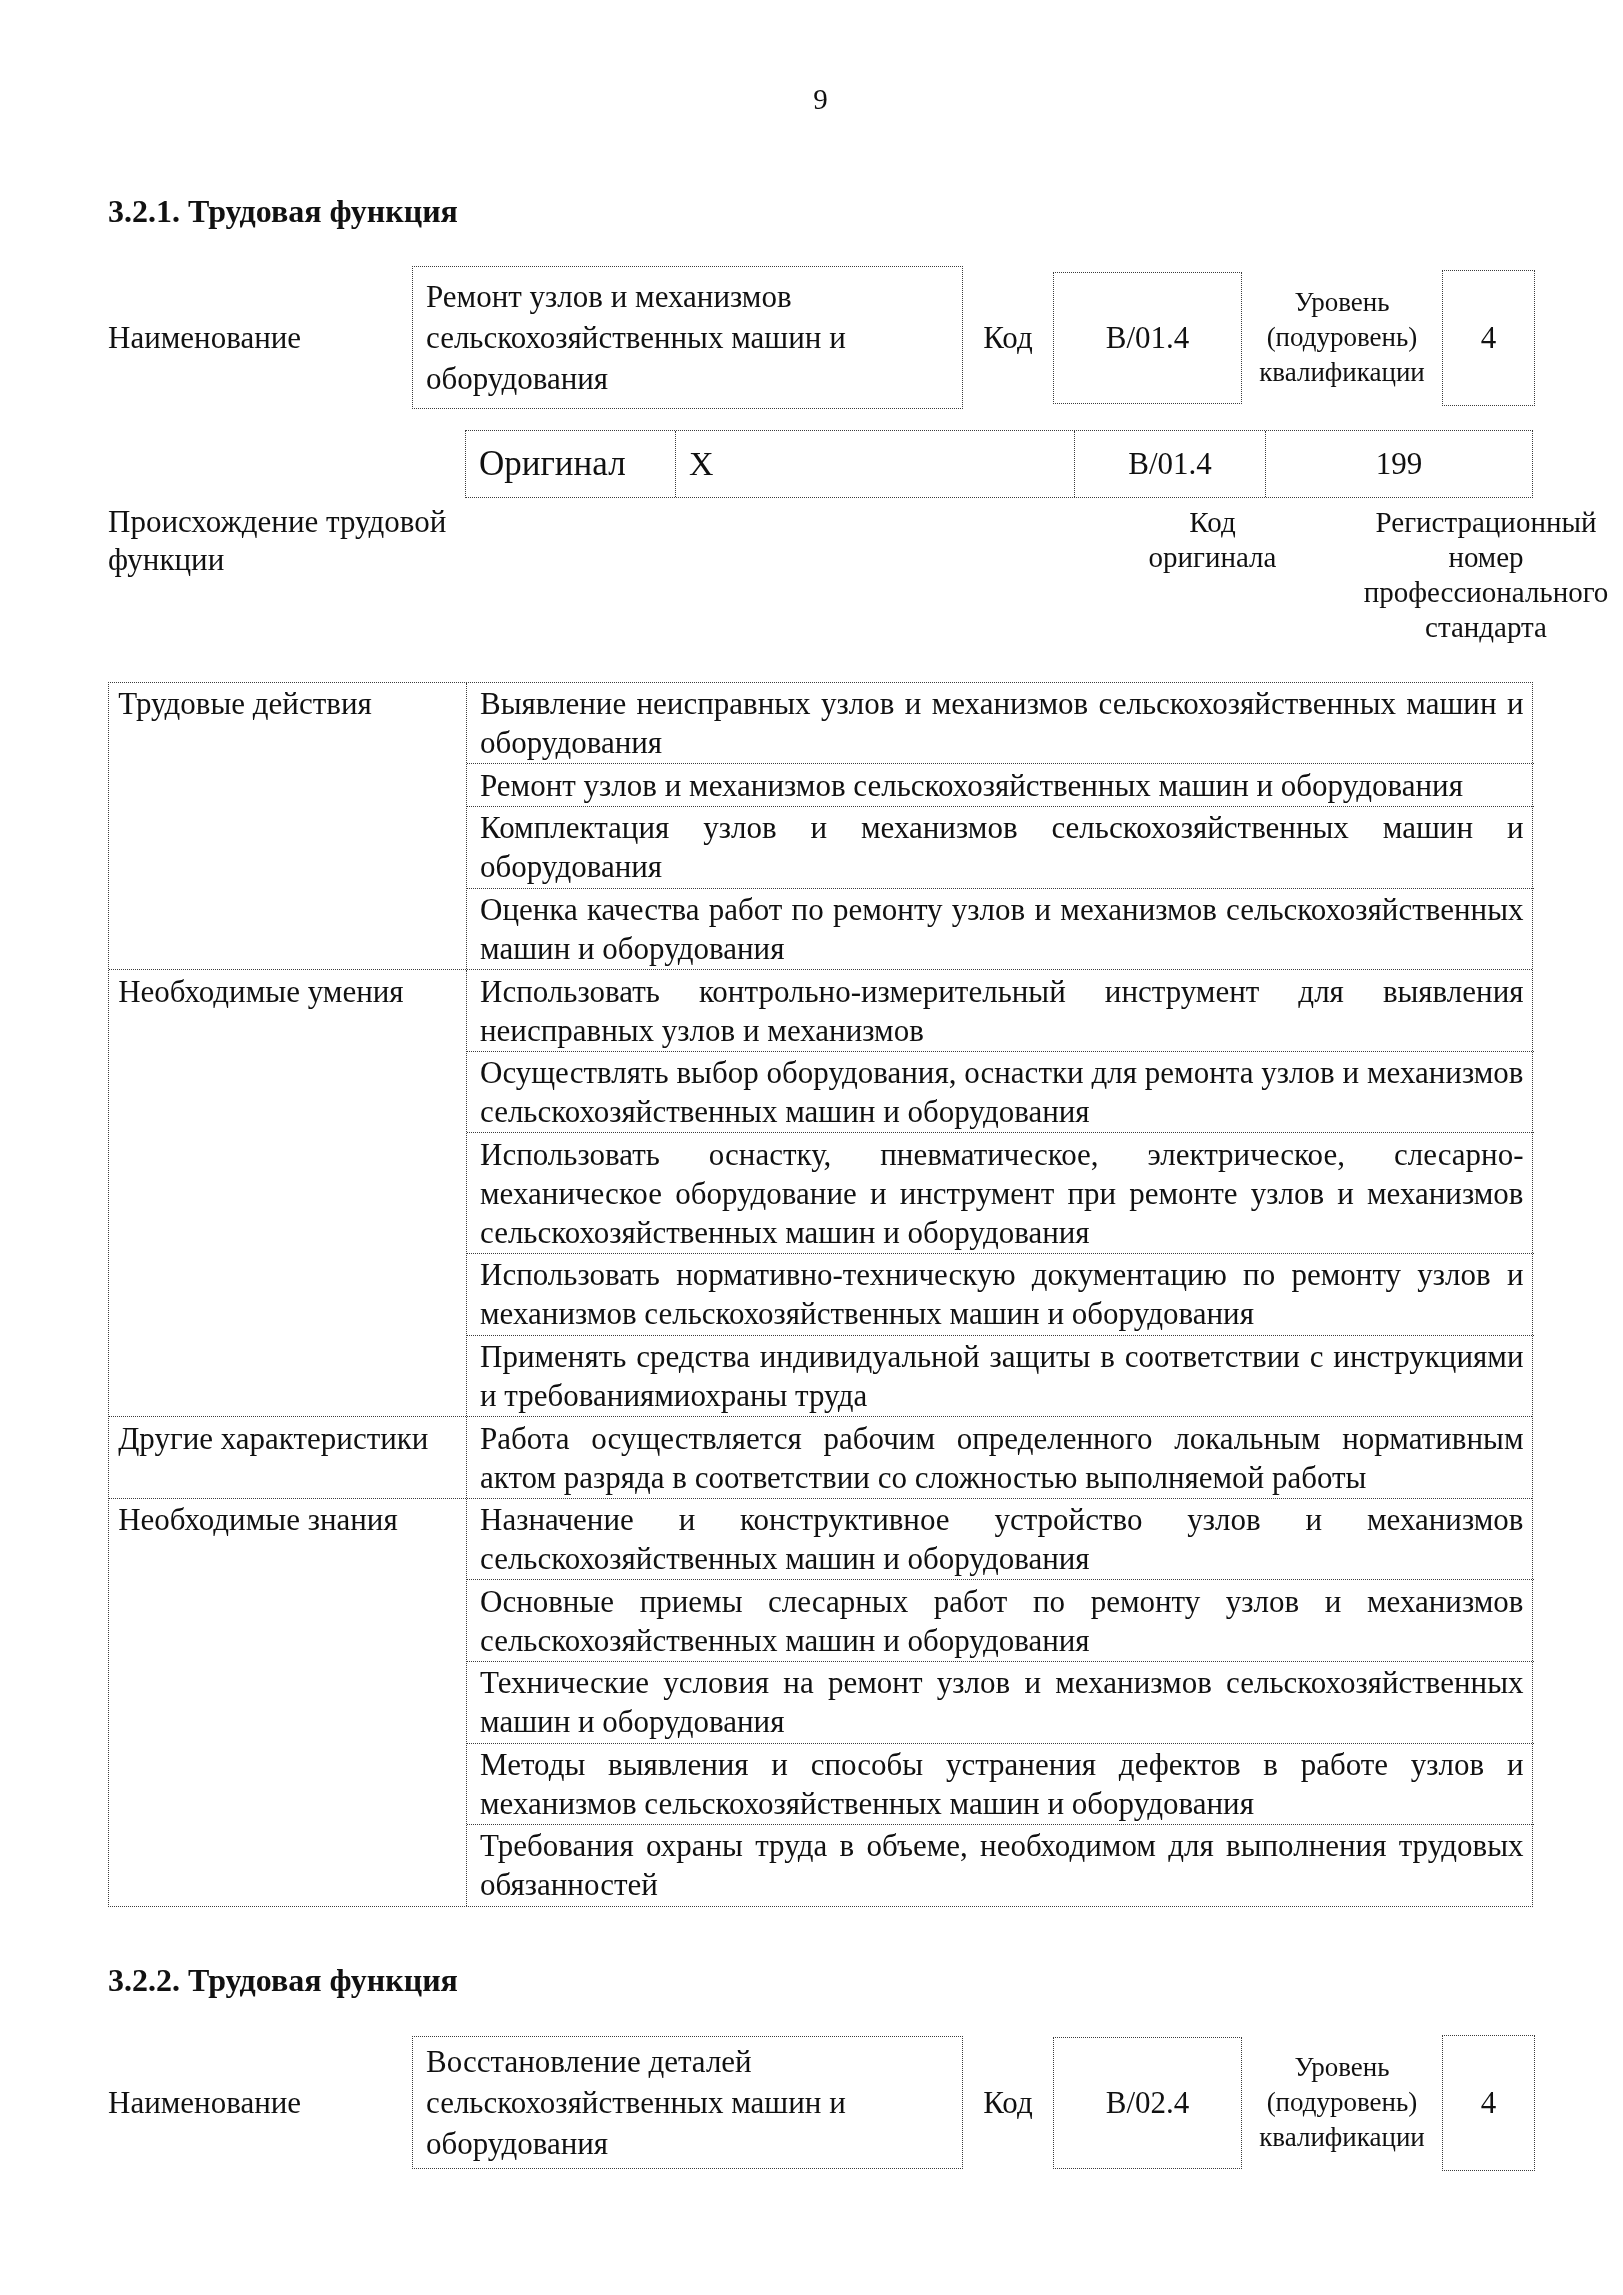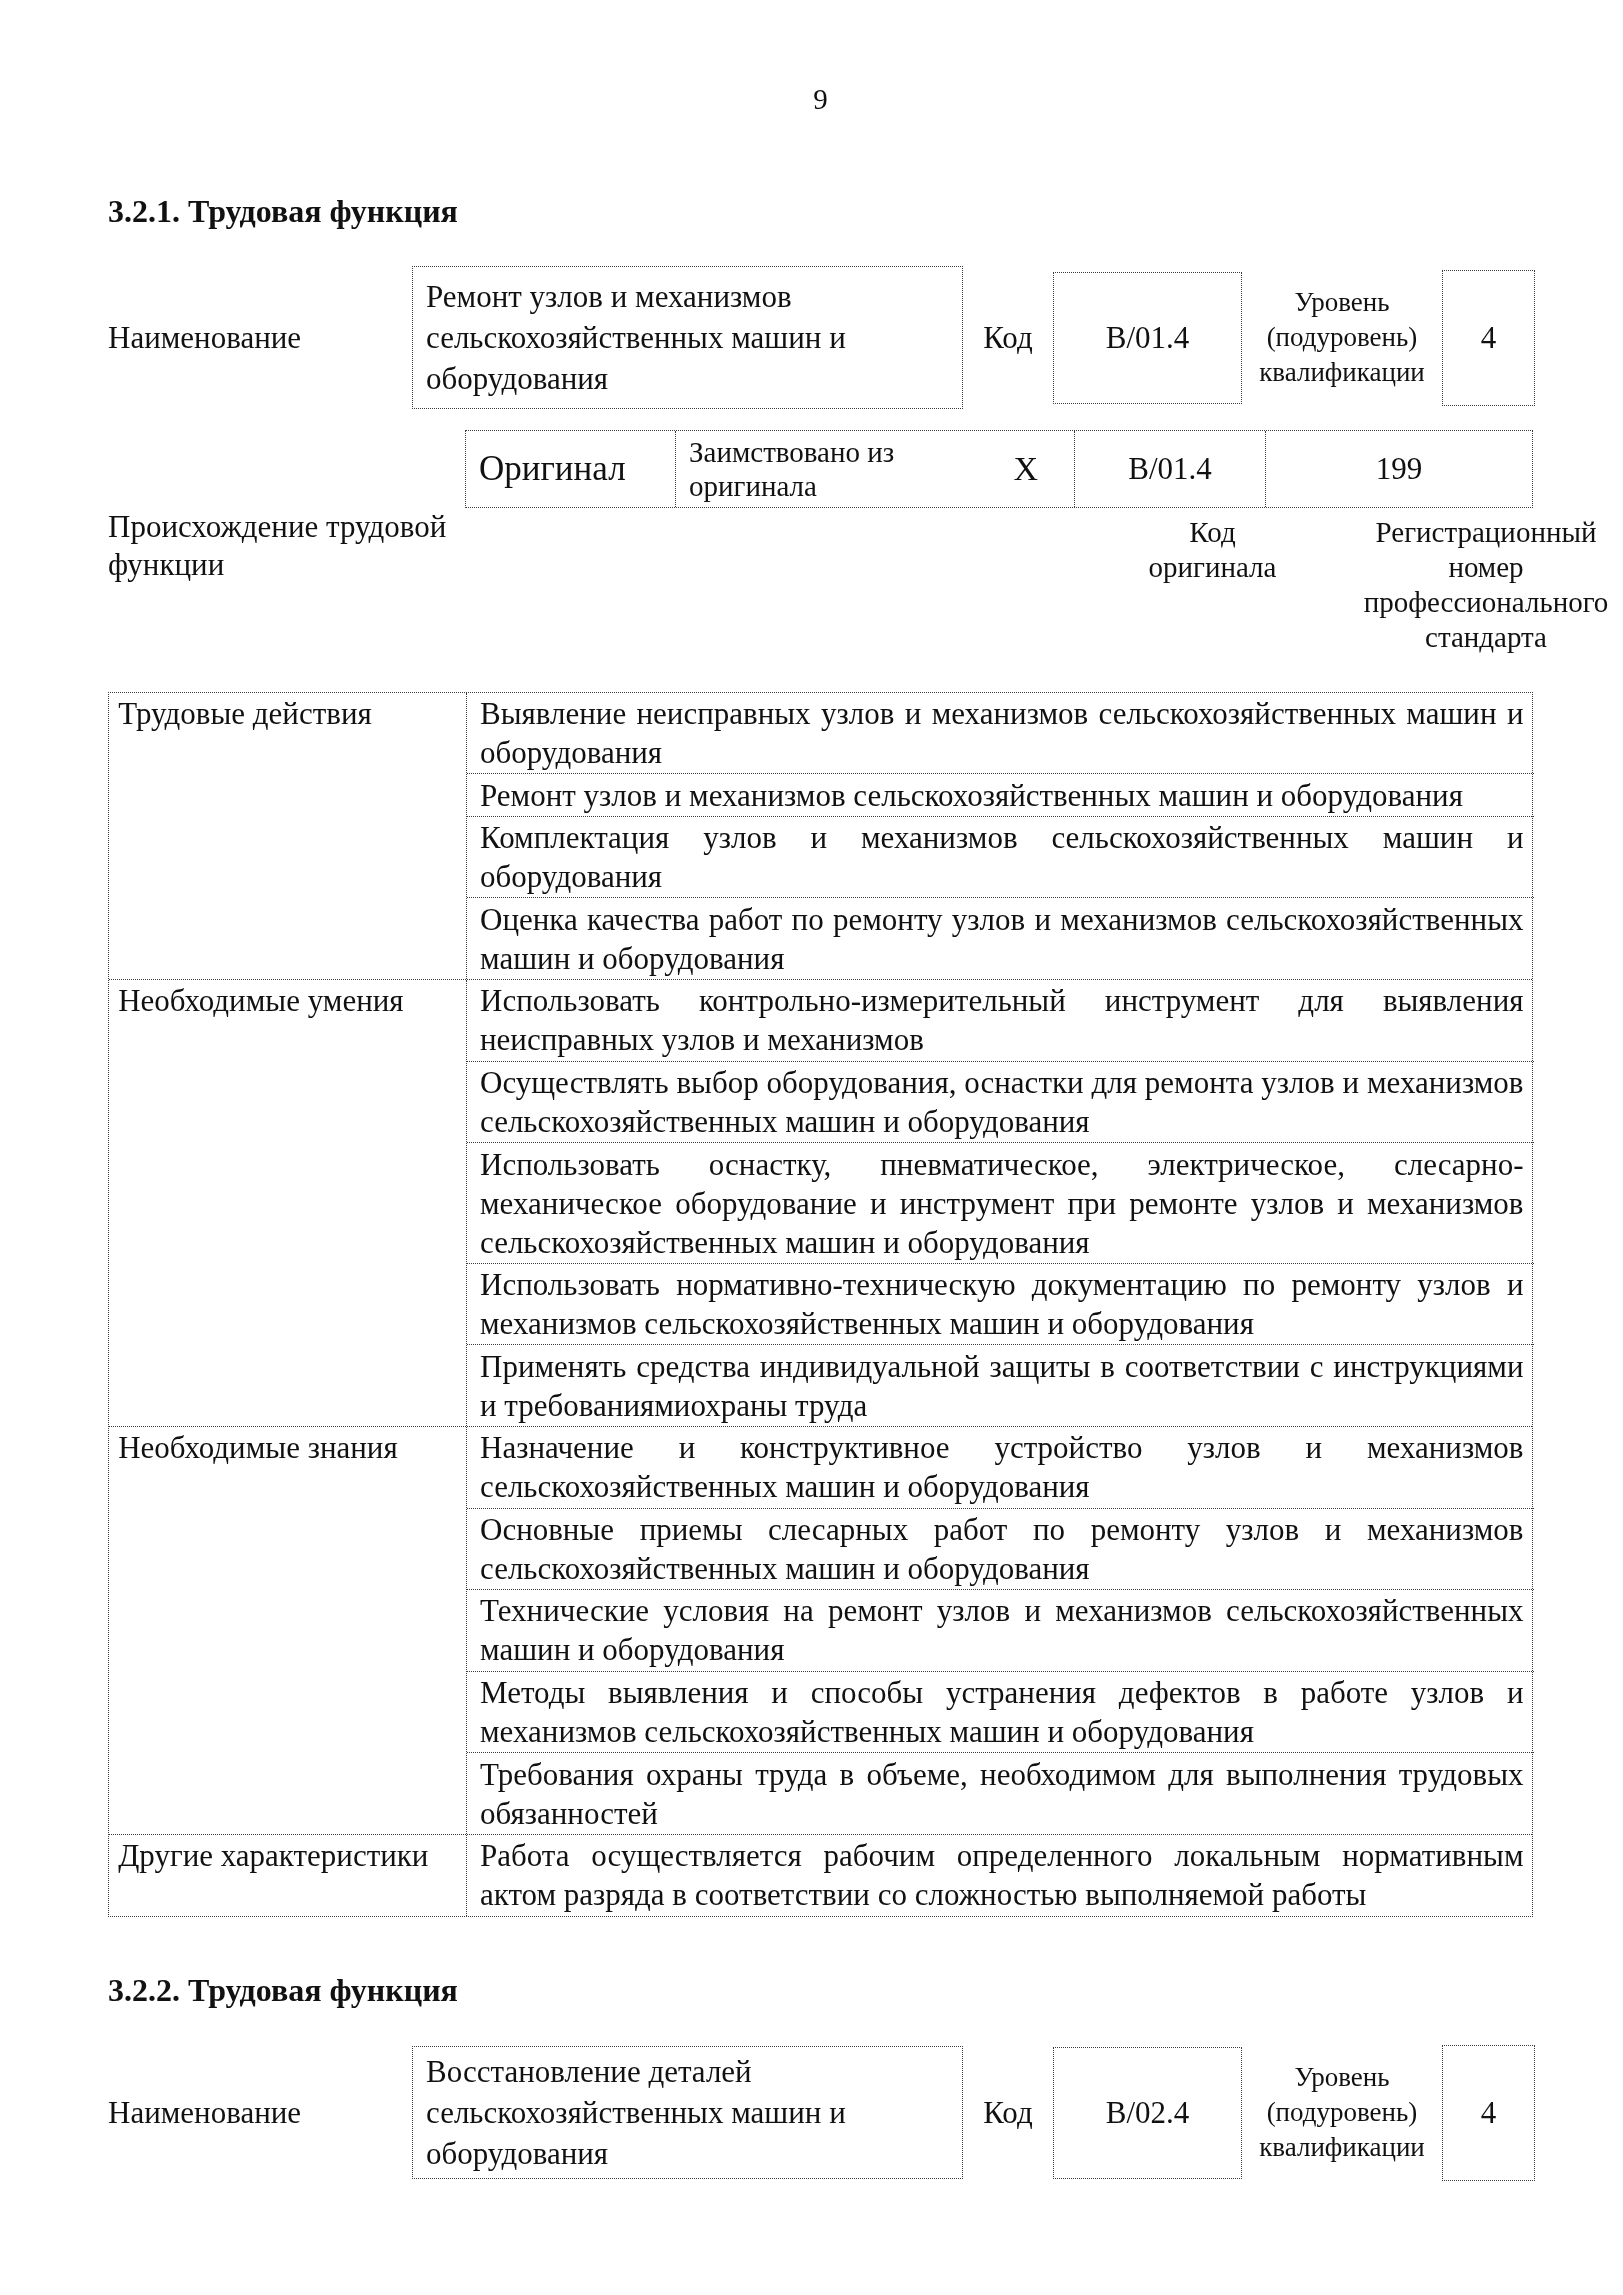--- a/index.html
+++ b/index.html
@@ -123,21 +123,20 @@
       <div class="nr-level-label">Уровень (подуровень) квалификации</div>
       <div class="box box-level">4</div>
     </div>
 
     <div class="origin-row">
       <div class="or-label">Происхождение трудовой функции</div>
       <div class="or-right">
         <div class="or-box">
           <div class="or-cell or-cell-original">Оригинал</div>
           <div class="or-cell or-cell-borrowed">
-            <span class="or-borrowed-text">Заимствовано из оригинала</span>
             <span class="or-x">X</span>
           </div>
           <div class="or-cell or-cell-code">В/01.4</div>
           <div class="or-cell or-cell-reg">199</div>
         </div>
         <div class="or-captions">
           <div class="or-cap-spacer"></div>
           <div class="or-cap-code">
             <span>Код оригинала</span>
           </div>
@@ -165,37 +164,37 @@
         <div class="mt-items">
           <div class="mt-item">Использовать контрольно-измерительный инструмент для выявления неисправных узлов и механизмов</div>
           <div class="mt-item">Осуществлять выбор оборудования, оснастки для ремонта узлов и механизмов сельскохозяйственных машин и оборудования</div>
           <div class="mt-item">Использовать оснастку, пневматическое, электрическое, слесарно-механическое оборудование и инструмент при ремонте узлов и механизмов сельскохозяйственных машин и оборудования</div>
           <div class="mt-item">Использовать нормативно-техническую документацию по ремонту узлов и механизмов сельскохозяйственных машин и оборудования</div>
           <div class="mt-item">Применять средства индивидуальной защиты в соответствии с инструкциями и требованиямиохраны труда</div>
         </div>
       </div>
 
       <div class="mt-section">
+        <div class="mt-label">Другие характеристики</div>
+        <div class="mt-items">
+          <div class="mt-item">Работа осуществляется рабочим определенного локальным нормативным актом разряда в соответствии со сложностью выполняемой работы</div>
+        </div>
+      </div>
+
+      <div class="mt-section">
         <div class="mt-label">Необходимые знания</div>
         <div class="mt-items">
           <div class="mt-item">Назначение и конструктивное устройство узлов и механизмов сельскохозяйственных машин и оборудования</div>
           <div class="mt-item">Основные приемы слесарных работ по ремонту узлов и механизмов сельскохозяйственных машин и оборудования</div>
           <div class="mt-item">Технические условия на ремонт узлов и механизмов сельскохозяйственных машин и оборудования</div>
           <div class="mt-item">Методы выявления и способы устранения дефектов в работе узлов и механизмов сельскохозяйственных машин и оборудования</div>
           <div class="mt-item">Требования охраны труда в объеме, необходимом для выполнения трудовых обязанностей</div>
         </div>
       </div>
 
-      <div class="mt-section">
-        <div class="mt-label">Другие характеристики</div>
-        <div class="mt-items">
-          <div class="mt-item">Работа осуществляется рабочим определенного локальным нормативным актом разряда в соответствии со сложностью выполняемой работы</div>
-        </div>
-      </div>
-
     </div>
 
     <div class="heading heading-2">3.2.2. Трудовая функция</div>
 
     <div class="name-row name-row-2">
       <div class="nr-label">Наименование</div>
       <div class="box box-name">
         <div>Восстановление деталей сельскохозяйственных машин и оборудования</div>
       </div>
       <div class="nr-code-label">Код</div>

